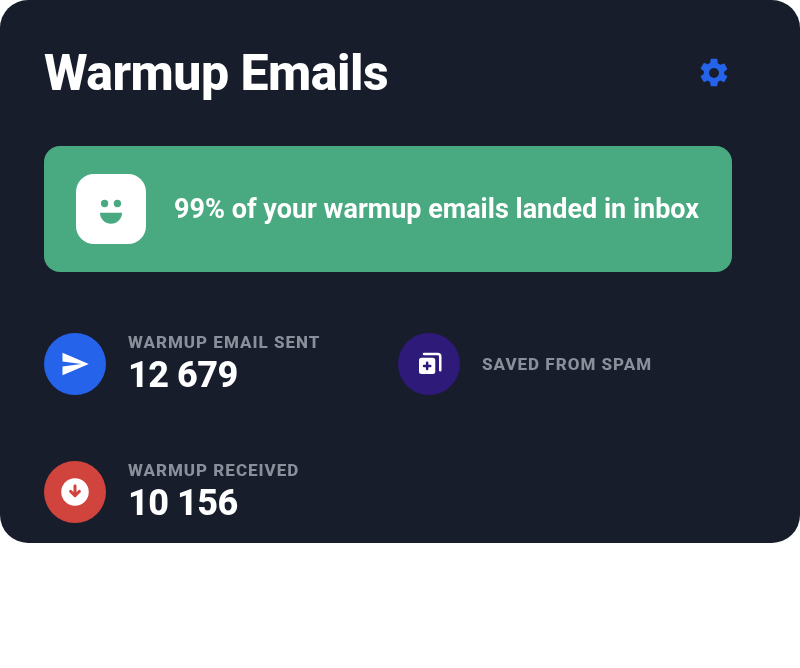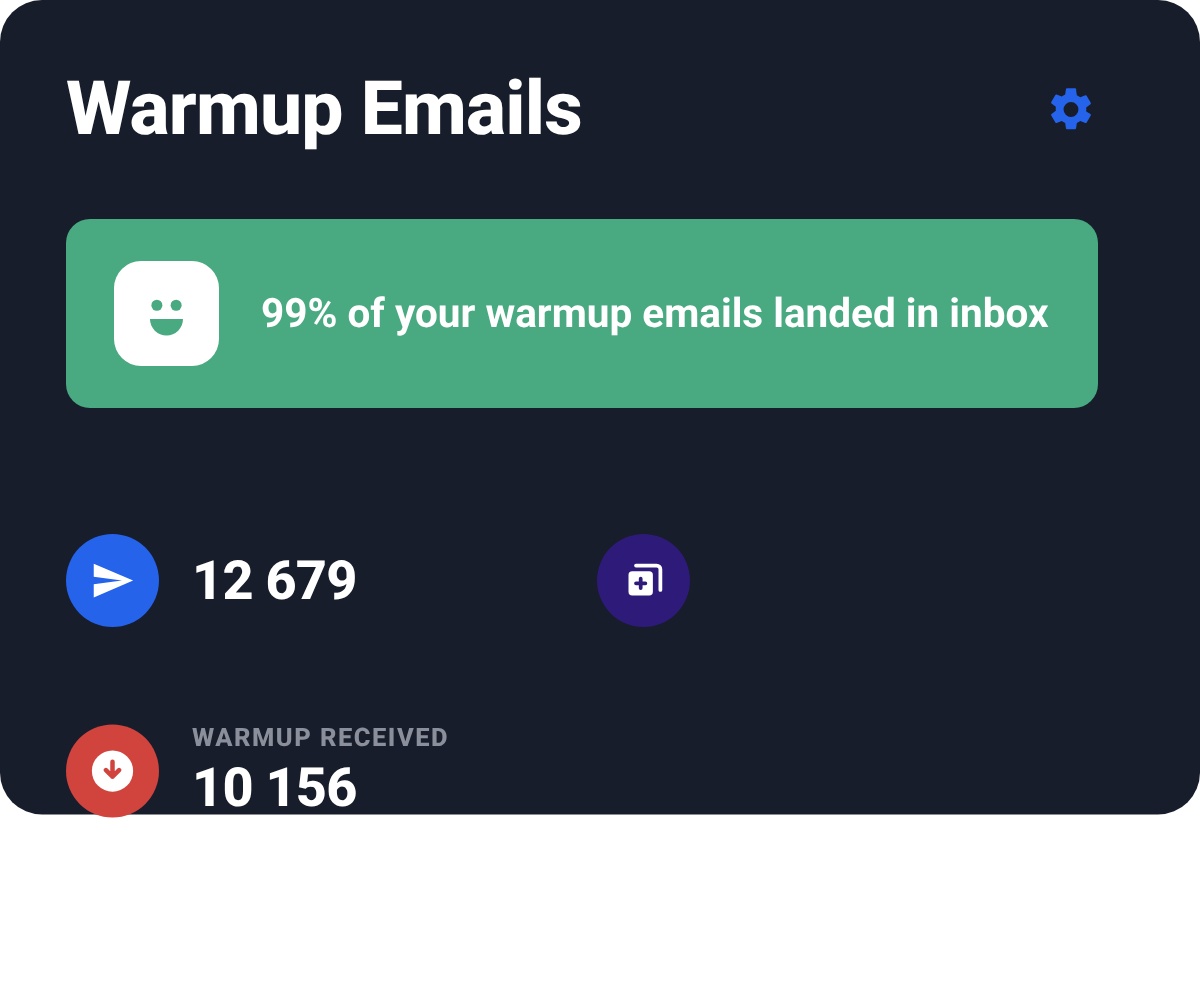--- a/index.html
+++ b/index.html
@@ -44,21 +44,21 @@
       align-items: center;
       justify-content: center;
     }
     .banner {
       background: #49a981;
       border-radius: 16px;
       padding: 28px 32px;
       display: flex;
       align-items: center;
       gap: 28px;
-      margin-bottom: 84px;
+      margin-bottom: 60px;
     }
     .banner-icon {
       width: 70px;
       height: 70px;
       background: #fff;
       border-radius: 18px;
       display: flex;
       align-items: center;
       justify-content: center;
       flex-shrink: 0;
@@ -139,34 +139,36 @@
 
   <div class="stats-grid">
 
     <div class="stat">
       <div class="stat-icon blue">
         <svg width="30" height="30" viewBox="0 0 24 24" fill="#fff">
           <path d="M2 21l21-9L2 3v7l15 2-15 2v7z"></path>
         </svg>
       </div>
       <div class="stat-text">
+        <span class="stat-label">WARMUP EMAIL SENT</span>
         <span class="stat-value">12 679</span>
       </div>
     </div>
 
 
     <div class="stat">
       <div class="stat-icon purple">
         <svg width="30" height="30" viewBox="0 0 24 24" fill="#fff">
           <rect x="4" y="7" width="13" height="13" rx="2"></rect>
           <path d="M8 4h11a2 2 0 0 1 2 2v11" fill="none" stroke="#fff" stroke-width="2" stroke-linecap="round"></path>
           <path d="M10.5 11v5M8 13.5h5" stroke="#2e1a78" stroke-width="2" stroke-linecap="round"></path>
         </svg>
       </div>
       <div class="stat-text">
+        <span class="stat-label">SAVED FROM SPAM</span>
       </div>
     </div>
 
     <div class="stat">
       <div class="stat-icon red">
         <svg width="30" height="30" viewBox="0 0 24 24" fill="none">
           <circle cx="12" cy="12" r="11" fill="#fff"></circle>
           <path d="M12 7v8M8.5 11.5 12 15l3.5-3.5" stroke="#d1443e" stroke-width="2.4" stroke-linecap="round" stroke-linejoin="round"></path>
         </svg>
       </div>

